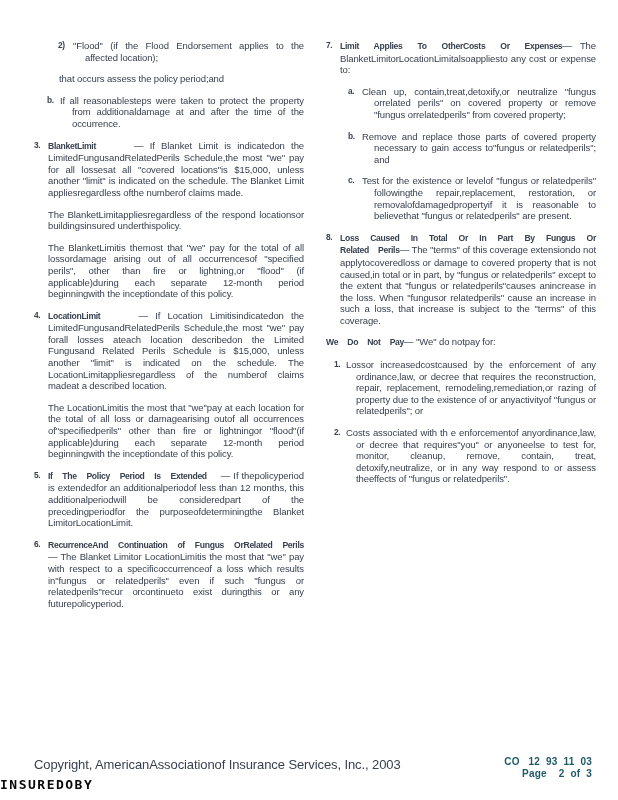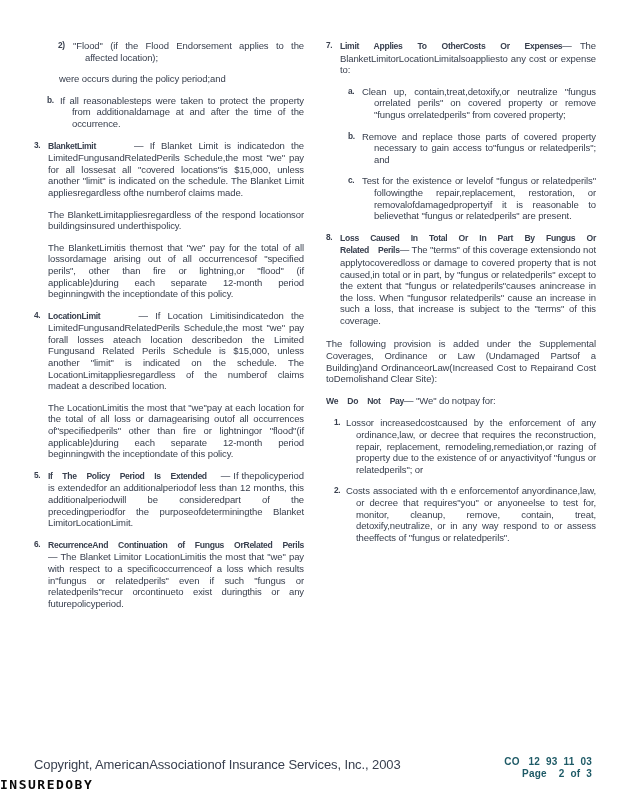--- a/index.html
+++ b/index.html
@@ -102,21 +102,21 @@
 <div class="page">
   <div class="columns">
 
     <div class="col">
 
       <div class="sub2">
         <span class="marker">2)</span>
         <span class="body">"Flood" (if the Flood Endorsement applies to the affected location);</span>
       </div>
 
-      <div class="cont-sub">were occurs during the policy period;and</div>
+      <div class="cont-sub">that occurs assess the policy period;and</div>
 
       <div class="sub">
         <span class="marker">b.</span>
         <span class="body">If all reasonablesteps were taken to protect the property from additionaldamage at and after the time of the occurrence.</span>
       </div>
 
       <div class="item">
         <span class="marker">3.</span>
         <span class="body"><span class="heading gap-lg">BlanketLimit</span><span>— If Blanket Limit is indicatedon the LimitedFungusandRelatedPerils Schedule,the most "we" pay for all lossesat all "covered locations"is $15,000, unless another "limit" is indicated on the schedule. The Blanket Limit appliesregardless ofthe numberof claims made.</span></span>
       </div>
@@ -164,21 +164,20 @@
         <span class="marker">c.</span>
         <span class="body">Test for the existence or levelof "fungus or relatedperils" followingthe repair,replacement, restoration, or removalofdamagedpropertyif it is reasonable to believethat "fungus or relatedperils" are present.</span>
       </div>
 
       <div class="item">
         <span class="marker">8.</span>
         <span class="body"><span class="heading gap-sm">Loss Caused In Total Or In Part By Fungus Or Related Perils</span><span>— The "terms" of this coverage extensiondo not applytocoveredloss or damage to covered property that is not caused,in total or in part, by "fungus or relatedperils" except to the extent that "fungus or relatedperils"causes anincrease in the loss. When "fungusor relatedperils" cause an increase in such a loss, that increase is subject to the "terms" of this coverage.</span></span>
       </div>
 
 
-      <div class="cont" style="margin-left:0; margin-top:12px;">The following provision is added under the Supplemental Coverages, Ordinance or Law (Undamaged Partsof a Building)and OrdinanceorLaw(Increased Cost to Repairand Cost toDemolishand Clear Site):</div>
 
       <div style="margin-bottom:10px;">
         <span class="heading gap-sm">We Do Not Pay</span><span>— "We" do notpay for:</span>
       </div>
 
       <div class="sup-item">
         <span class="marker">1.</span>
         <span class="body">Lossor increasedcostcaused by the enforcement of any ordinance,law, or decree that requires the reconstruction, repair, replacement, remodeling,remediation,or razing of property due to the existence of or anyactivityof "fungus or relatedperils"; or</span>
       </div>
 

